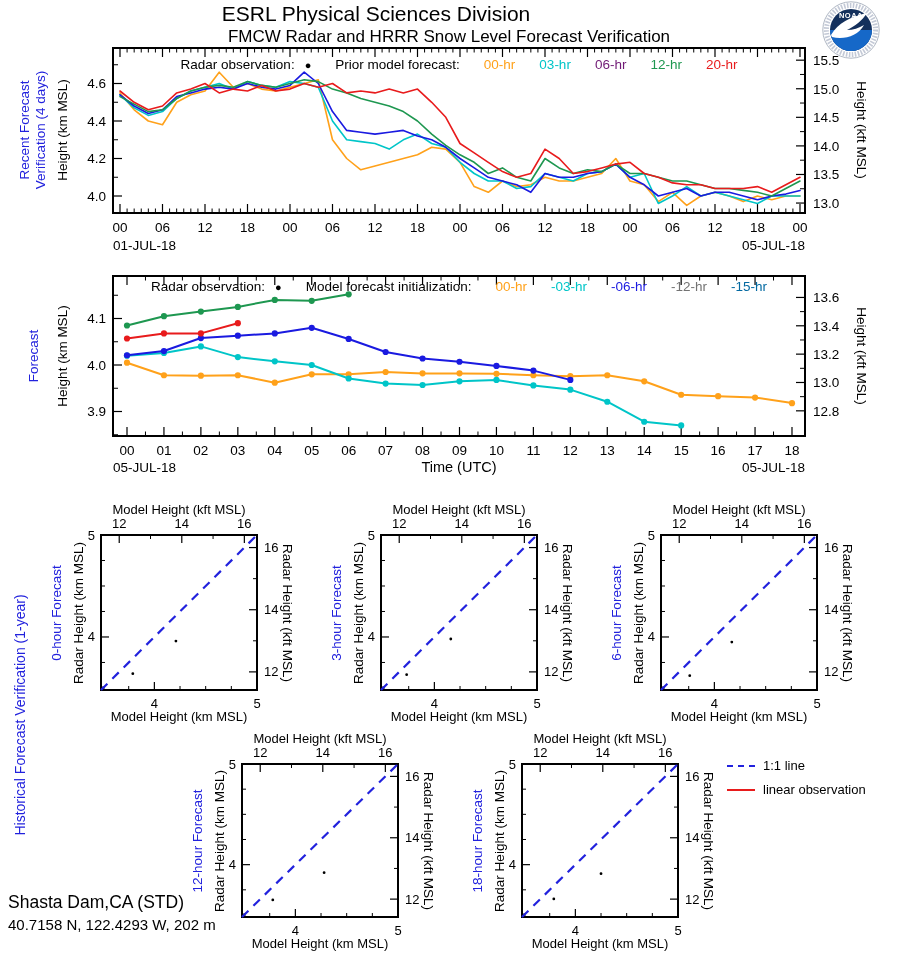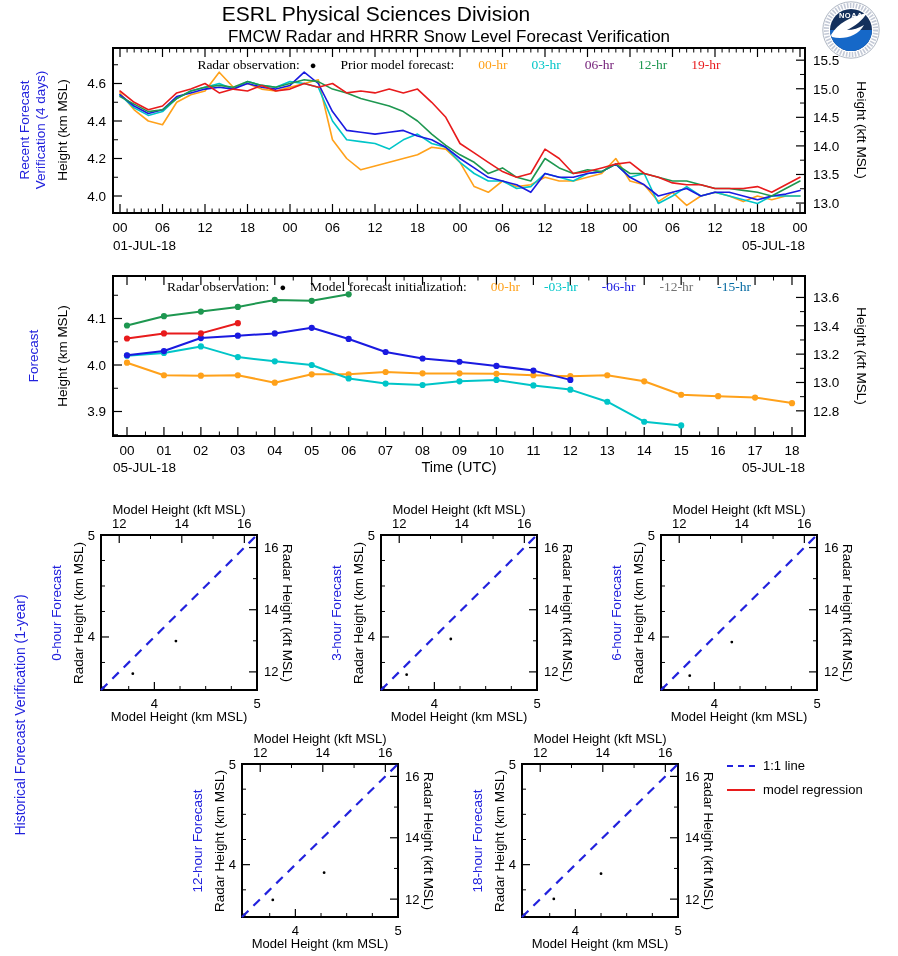--- a/index.html
+++ b/index.html
@@ -4,21 +4,21 @@
 <style>
   html,body{margin:0;padding:0;background:#fff;}
   #stage{position:relative;width:898px;height:956px;background:#fff;overflow:hidden;
          font-family:"Liberation Sans",sans-serif;color:#000;}
   .title{position:absolute;left:0;top:2px;width:752px;text-align:center;font-size:21px;}
   .subtitle{position:absolute;left:0;top:27px;width:898px;text-align:center;font-size:17px;}
   #plot-svg{position:absolute;left:0;top:0;}
   #plot-svg text{font-family:"Liberation Sans",sans-serif;}
   .legendrow{position:absolute;display:flex;justify-content:center;align-items:center;
              font-size:13.5px;white-space:nowrap;}
-  .legendrow span{margin:0 12px;font-family:Liberation Serif, serif;}
+  .legendrow span{margin:0 12px;}
   .legendrow .dot{font-size:11px;margin-left:-2px;margin-right:12px;}
   .vlabel{position:absolute;transform:translate(-50%,-50%) rotate(-90deg);white-space:nowrap;
           font-size:13.5px;text-align:center;line-height:1.15;}
   .vlabel.cw{transform:translate(-50%,-50%) rotate(90deg);}
   .vlabel.blue,.blue{color:#2222DD;}
   .hlabel{position:absolute;transform:translateX(-50%);white-space:nowrap;font-size:13px;}
   .station{position:absolute;left:8px;top:892px;}
   .station .sname{font-size:17.5px;}
   .station .scoords{font-size:15px;margin-top:3px;}
   #noaa{position:absolute;left:822px;top:1px;}
@@ -684,21 +684,21 @@
     </svg>
 
   <div class="legendrow" id="legend1" style="left:113px;top:57px;width:692px;">
       <span>Radar observation:</span>
       <span class="dot">●</span>
       <span>Prior model forecast:</span>
       <span style="color: rgb(255, 161, 26);">00-hr</span>
       <span style="color: rgb(0, 197, 200);">03-hr</span>
       <span style="color: #701a75;">06-hr</span>
       <span style="color: rgb(30, 151, 80);">12-hr</span>
-      <span style="color: rgb(232, 27, 28);">19-hr</span>
+      <span style="color: rgb(232, 27, 28);">20-hr</span>
     </div>
   <div class="legendrow" id="legend2" style="left:113px;top:279px;width:692px;">
       <span>Radar observation:</span>
       <span class="dot">●</span>
       <span>Model forecast initialization:</span>
       <span style="color: rgb(255, 161, 26);">00-hr</span>
       <span style="color: rgb(0, 197, 200);">-03-hr</span>
       <span style="color: rgb(26, 26, 224);">-06-hr</span>
       <span style="color: #737373;">-12-hr</span>
       <span style="color: #0369a1;">-15-hr</span>
@@ -745,18 +745,22 @@
       <div class="vlabel cw" style="left: 708px; top: 840.5px;">Radar Height (kft MSL)</div>
     </div>
 
   <div id="scatter-legend">
       <div class="row">
         <span class="sample" style="border-top: 2.5px dashed rgb(34, 34, 221);"></span>
         <span>1:1 line</span>
       </div>
       <div class="row">
         <span class="sample" style="border-top: 2.5px solid rgb(232, 27, 28);"></span>
-        <span>model regression</span>
+        <span>linear observation</span>
       </div>
     </div>
 
+  <div class="station">
+    <div class="sname">Shasta Dam,CA (STD)</div>
+    <div class="scoords">40.7158 N, 122.4293 W, 202 m</div>
+  </div>
 
 </div>
 
 </body></html>

